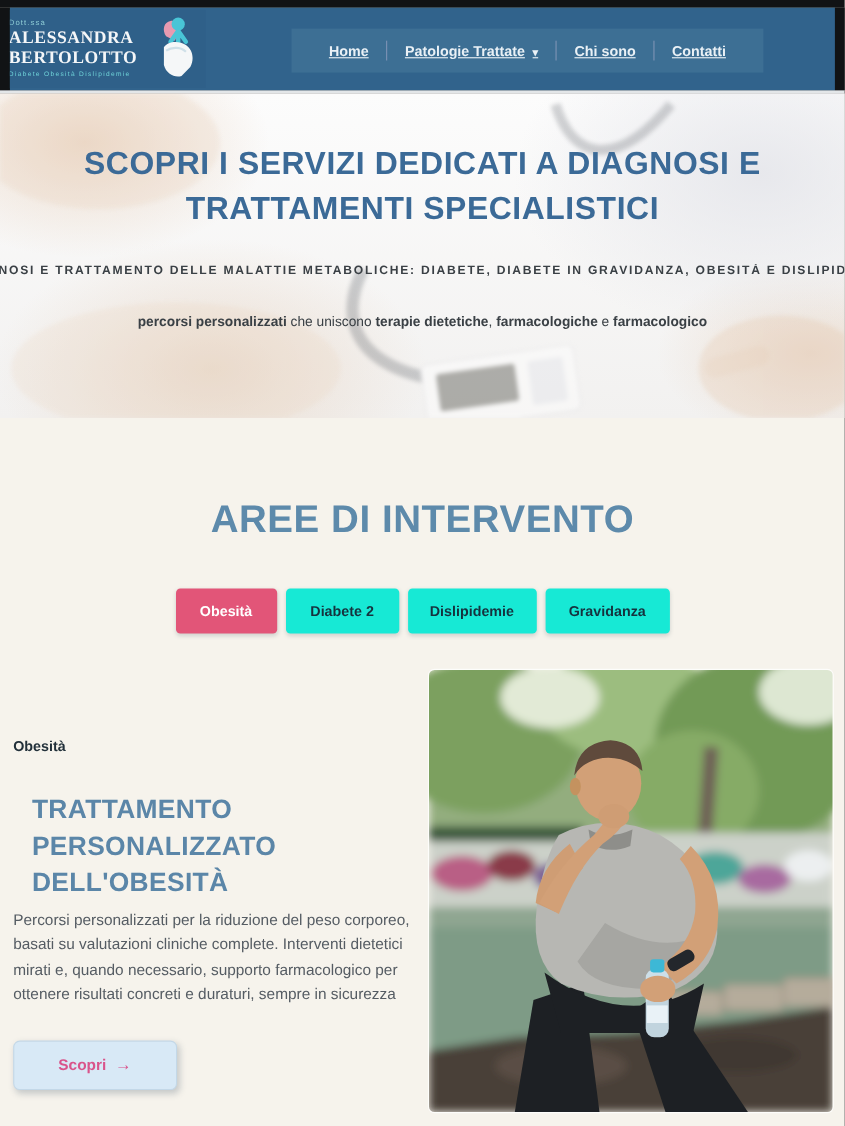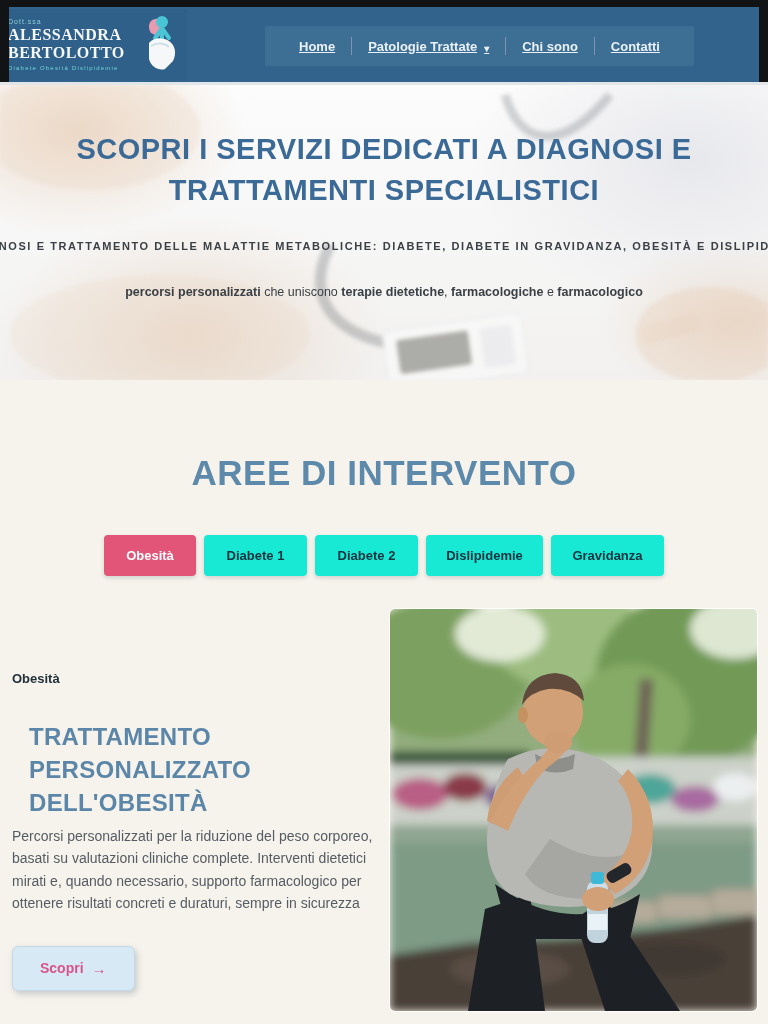--- a/index.html
+++ b/index.html
@@ -60,21 +60,21 @@
   .w1{width:103px}.w2{width:103px}.w3{width:113px}.w4{width:117px}
 
   
   .content { display:flex; margin-top:30px; padding:0 11px 0 12px; gap:16px; }
   .col-text { width:362px; flex:0 0 auto; padding-top:65px; }
   .eyebrow { font-size:13px; font-weight:800; color:#22303a; }
   .content-heading { margin-top:34px; color:#5b86a8; font-size:24px; font-weight:800;
                      letter-spacing:.3px; line-height:1.38;margin-left:17px; }
   .content-body { margin-top:6px; color:#555c63; font-size:14px; line-height:1.58; }
   .cta { margin-top:32px; display:inline-flex; align-items:center; gap:8px; cursor:pointer;
-         background:#d8e9f6; border:1px solid #c3d8e8; border-radius:6px; padding:13px 27px;
+         background:#d8e9f6; border:1px solid #c3d8e8; border-radius:6px; padding:13px 40px;
          font-family:inherit; font-size:14px; font-weight:600; color:#d9548b;
          box-shadow:2px 3px 6px rgba(60,80,100,.25); }
   .cta .arr { font-size:15px; }
 
   .photo { width:367px; height:402px; flex:0 0 auto; margin-top:3px; border-radius:5px;
            overflow:hidden; box-shadow:0 0 0 1px rgba(255,255,255,.8); }
   .photo svg { display:block; }
 </style>
 </head>
 <body>
@@ -149,21 +149,20 @@
       </div>
       <p class="hero-sub2"><span class="b">percorsi personalizzati</span><span> che uniscono </span><span class="b">terapie dietetiche</span><span>, </span><span class="b">farmacologiche</span><span> e </span><span class="b">farmacologico</span></p>
     </div>
   </section>
 
   <section>
     <h2 class="section-heading">AREE DI INTERVENTO</h2>
 
     <div class="tabs">
       <button class="tab tab-active">Obesità</button>
-      <button class="tab tab-idle w1">Diabete 1</button>
       <button class="tab tab-idle w2">Diabete 2</button>
       <button class="tab tab-idle w4">Dislipidemie</button>
       <button class="tab tab-idle w3">Gravidanza</button>
     </div>
 
     <div class="content">
       <div class="col-text">
         <div class="eyebrow">Obesità</div>
         <h3 class="content-heading">TRATTAMENTO PERSONALIZZATO DELL'OBESITÀ</h3>
         <p class="content-body">Percorsi personalizzati per la riduzione del peso corporeo, basati su valutazioni cliniche complete. Interventi dietetici mirati e, quando necessario, supporto farmacologico per ottenere risultati concreti e duraturi, sempre in sicurezza</p>

